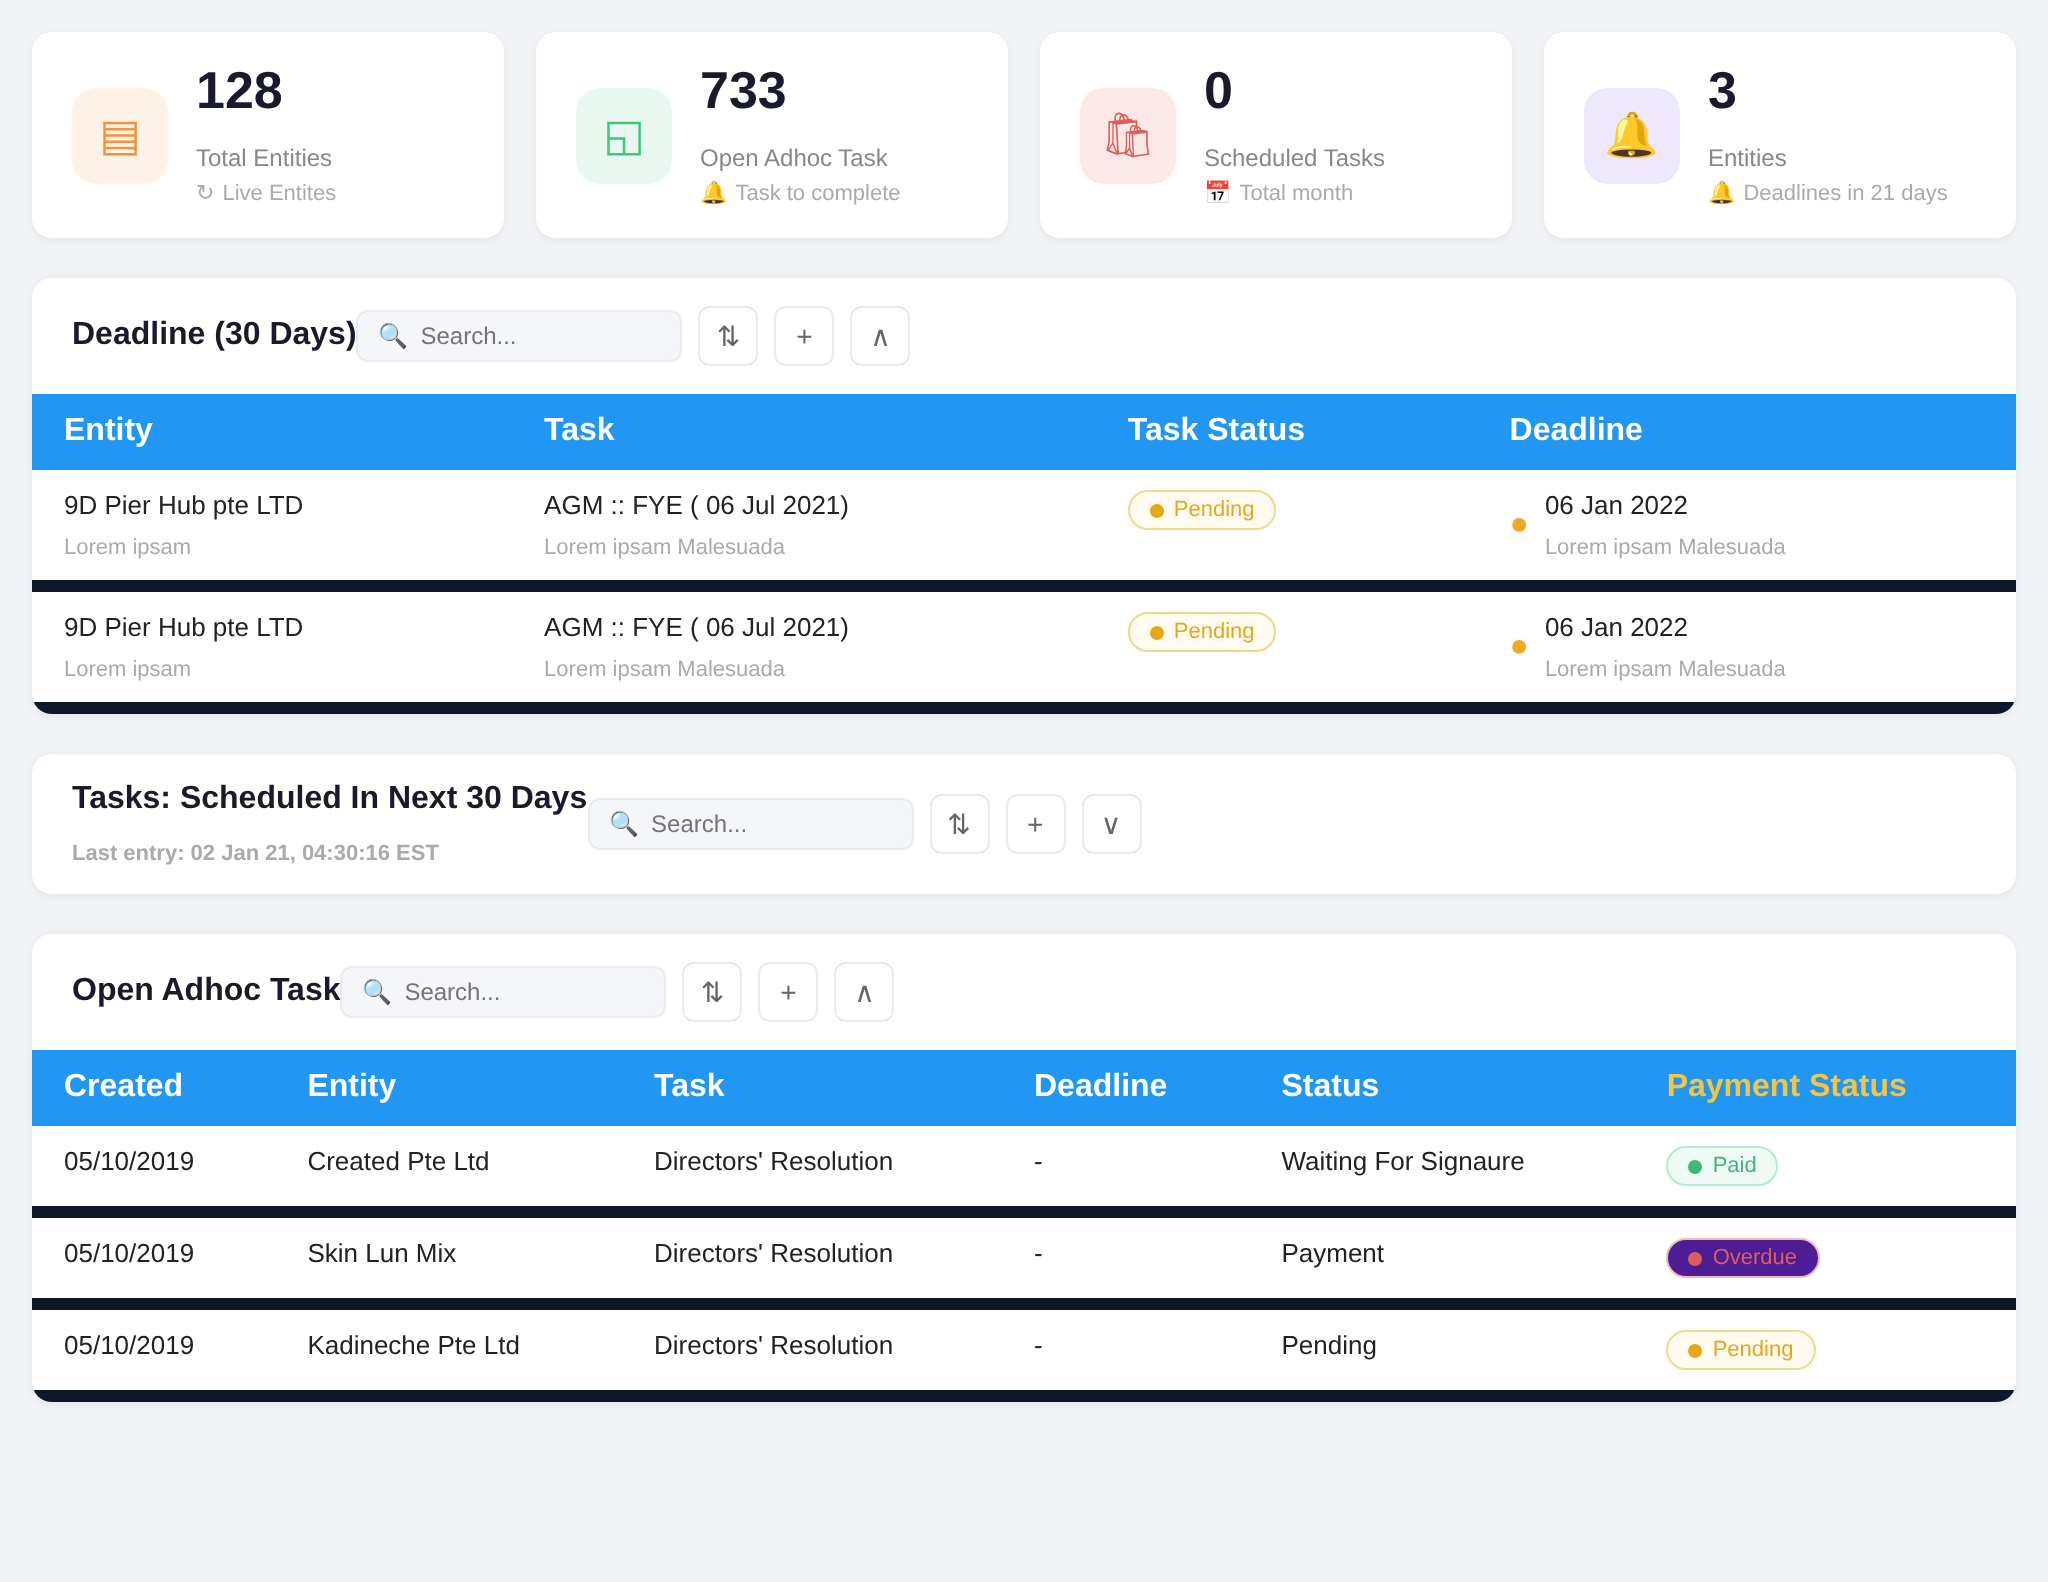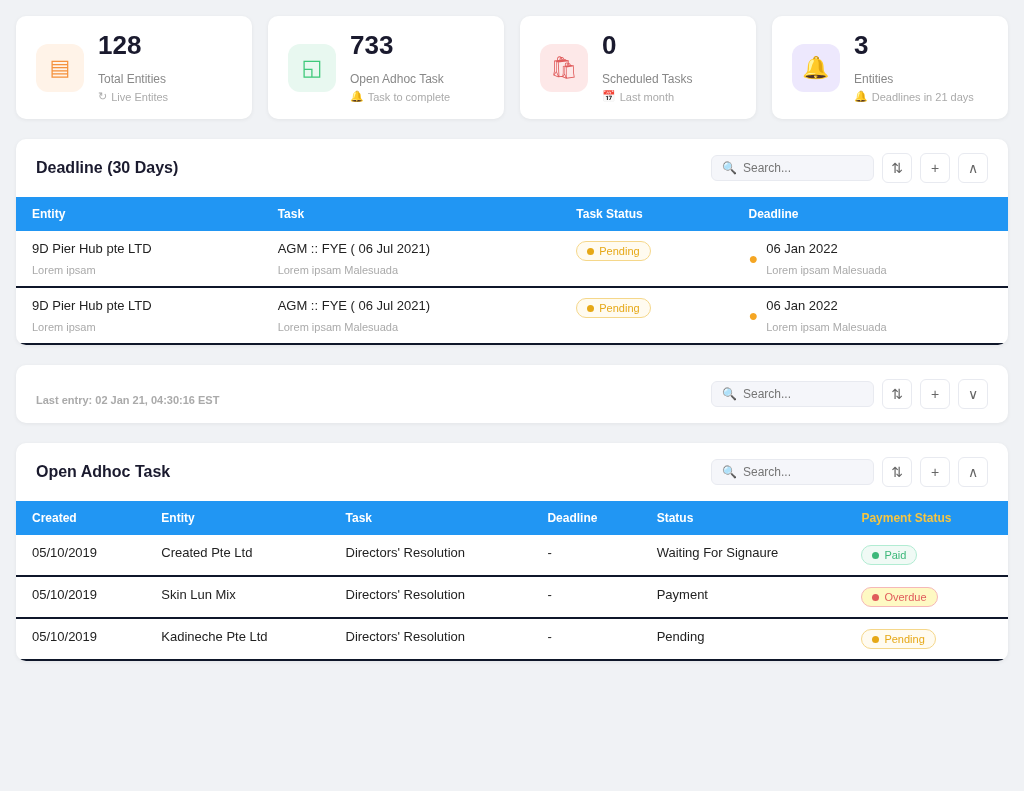--- a/index.html
+++ b/index.html
@@ -15,45 +15,45 @@
     .stat-icon.green { background: #e8f8f0; color: #3ec87a; }
     .stat-icon.red { background: #fde8e8; color: #e05c5c; }
     .stat-icon.purple { background: #ede8fd; color: #8b5cf6; }
     .stat-number { font-size: 26px; font-weight: 700; color: #1a1a2e; line-height: 1; }
     .stat-label { font-size: 12px; color: #888; margin-top: 14px; }
     .stat-sublabel { font-size: 11px; color: #aaa; margin-top: 4px; display: flex; align-items: center; gap: 4px; }
 
     
     .panel { background: #fff; border-radius: 10px; margin-bottom: 20px; box-shadow: 0 1px 4px rgba(0,0,0,0.06); overflow: hidden; }
 
-    .panel-header { display: flex; align-items: center; justify-content: space-between; padding: 14px 20px; }
+    .panel-header { display: flex; align-items: center; justify-content: flex-start; padding: 14px 20px; }
     .panel-title { font-size: 16px; font-weight: 600; color: #1a1a2e; }
     .panel-subtitle { font-size: 11px; color: #aaa; margin-top: 12px; font-weight: bold; }
 
     .panel-controls { display: flex; align-items: center; gap: 8px; }
     .search-box { display: flex; align-items: center; background: #f5f6fa; border: 1px solid #e8eaf0; border-radius: 6px; padding: 5px 10px; gap: 6px; }
     .search-box input { border: none; background: transparent; outline: none; font-size: 12px; color: #737373; width: 120px; }
     .search-icon { color: #aaa; font-size: 12px; }
 
     .ctrl-btn { background: none; border: 1px solid #e8eaf0; border-radius: 6px; width: 30px; height: 30px; cursor: pointer; display: flex; align-items: center; justify-content: center; color: #666; font-size: 14px; }
 
     
     .data-table { width: 100%; border-collapse: collapse; }
     .data-table thead tr { background: #2196f3; color: #fff; }
-    .data-table thead th { padding: 10px 16px; text-align: left; font-size: 12px; font-weight: 600; }
-    .data-table tbody tr { border-bottom: 2px solid #0f172a; }
+    .data-table thead th { padding: 10px 16px; text-align: left; font-size: 16px; font-weight: 600; }
+    .data-table tbody tr { border-bottom: 6px solid #0f172a; }
     .data-table tbody td { padding: 10px 16px; vertical-align: top; }
     .cell-main { font-size: 13px; font-weight: 500; color: #222; }
     .cell-sub { font-size: 11px; color: #aaa; margin-top: 8px; }
 
     
     .badge { display: inline-flex; align-items: center; gap: 5px; padding: 3px 10px; border-radius: 20px; font-size: 11px; font-weight: 500; border: 1px solid; }
     .badge.pending { color: #e6a817; border-color: #f5d78a; background: #fffbf0; }
     .badge.paid { color: #3db87a; border-color: #b2ecd3; background: #f0faf5; }
-    .badge.overdue { color: #e05c5c; border-color: #f5b8b8; background: #fef9c3; }
+    .badge.overdue { color: #e05c5c; border-color: #f5b8b8; background: #4c1d95; }
     .badge-dot { width: 7px; height: 7px; border-radius: 50%; }
     .badge.pending .badge-dot { background: #e6a817; }
     .badge.paid .badge-dot { background: #3db87a; }
     .badge.overdue .badge-dot { background: #e05c5c; }
 
     
     .deadline-date { display: flex; align-items: center; gap: 8px; }
     .deadline-dot { font-size: 16px; color: #f5a623; }
   </style>
 </head>
@@ -87,21 +87,21 @@
       </div>
     </div>
 
     <div class="stat-card">
       <div class="stat-icon red">🛍</div>
       <div>
         <div class="stat-number">0</div>
         <div class="stat-label">Scheduled Tasks</div>
         <div class="stat-sublabel">
           <span>📅</span>
-          <span>Last month</span>
+          <span>Total month</span>
         </div>
       </div>
     </div>
 
     <div class="stat-card">
       <div class="stat-icon purple">🔔</div>
       <div>
         <div class="stat-number">3</div>
         <div class="stat-label">Entities</div>
         <div class="stat-sublabel">
@@ -185,20 +185,21 @@
       </div>
     </td>
   </tr>
         </tbody>
     </table>
   </div>
 
   <div class="panel">
     <div class="panel-header">
       <div>
+        <div class="panel-title">Tasks: Scheduled In Next 30 Days</div>
         <div class="panel-subtitle">Last entry: 02 Jan 21, 04:30:16 EST</div>
       </div>
       <div class="panel-controls">
         <div class="search-box">
           <span class="search-icon">🔍</span>
           <input type="text" placeholder="Search..." style="">
         </div>
         <button class="ctrl-btn">⇅</button>
         <button class="ctrl-btn">+</button>
         <button class="ctrl-btn">∨</button>

